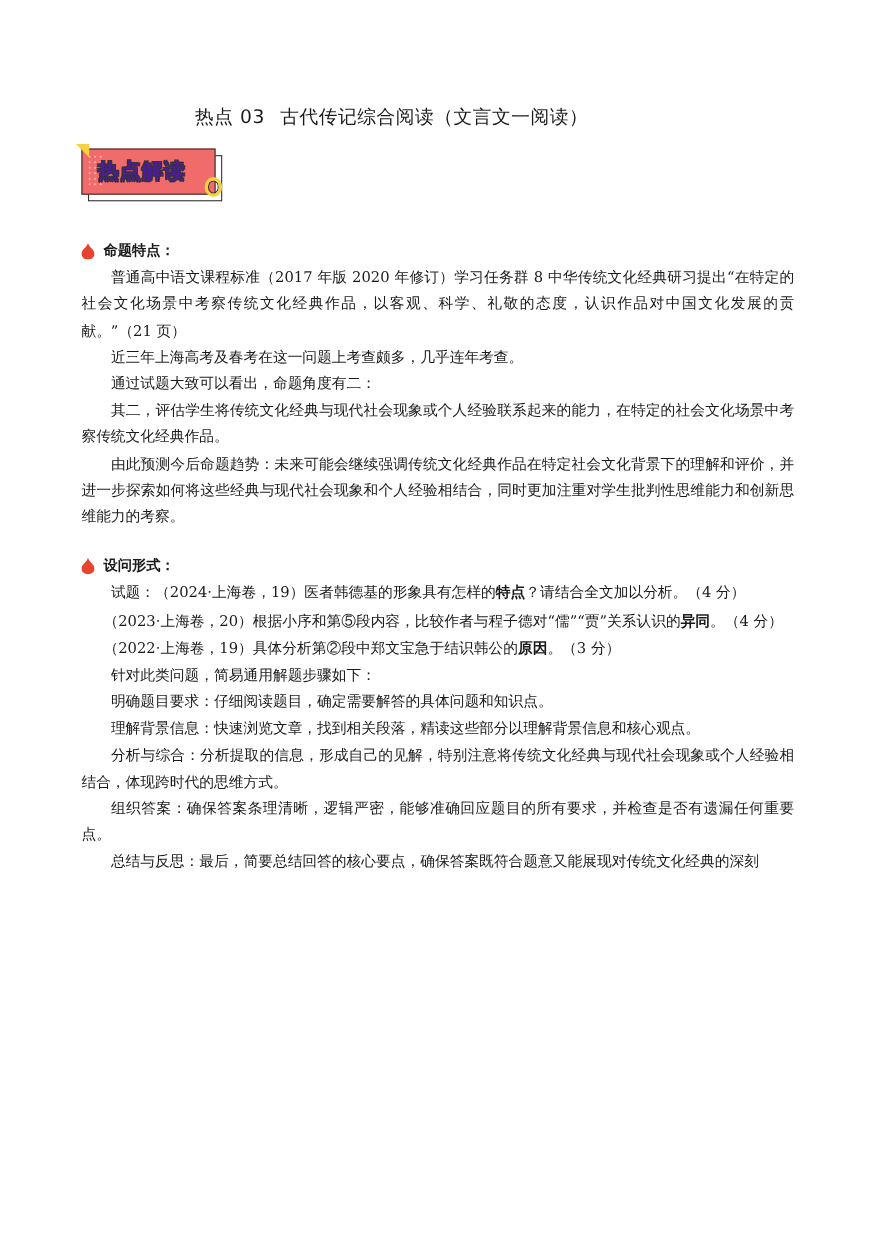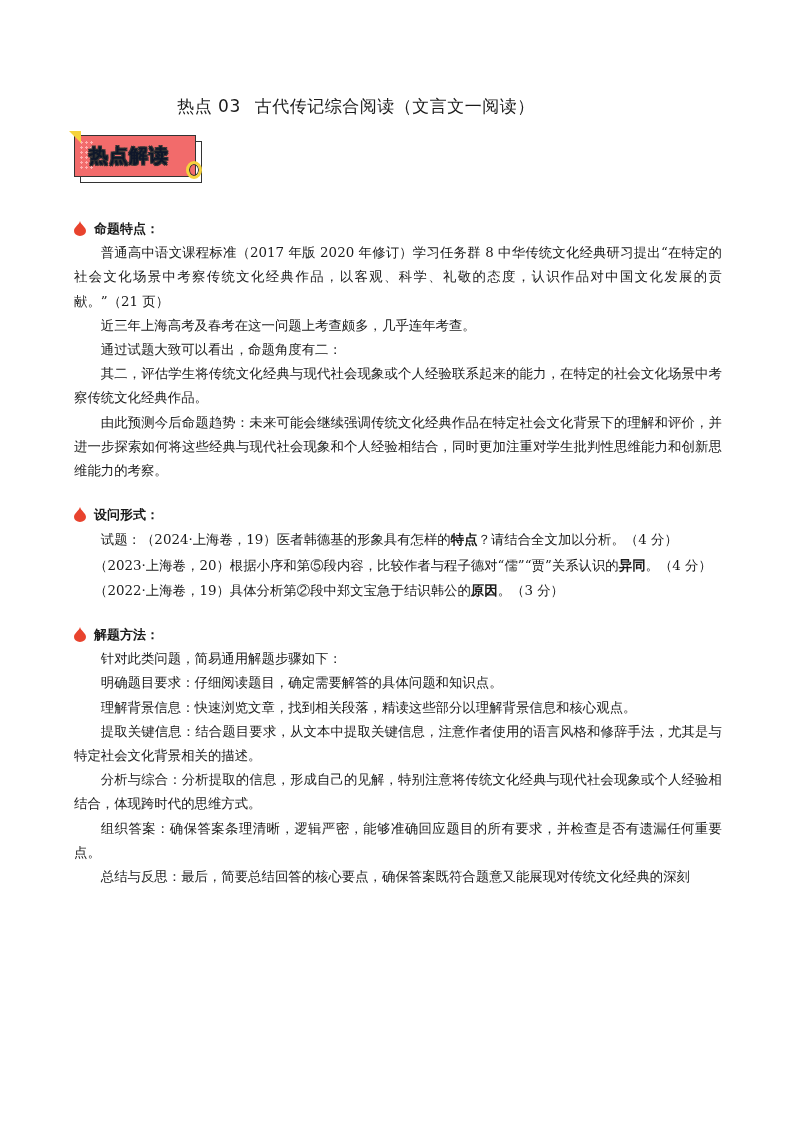--- a/index.html
+++ b/index.html
@@ -9,21 +9,21 @@
                 font-family: "DejaVu Sans", "Liberation Sans", sans-serif; font-size: 17px; letter-spacing: 0.5px; }
   .page-title .code { margin-right: 14px; }
   .badge { position: absolute; left: 74px; top: 135px; width: 132px; height: 48px; }
   .badge .shadow { position: absolute; left: 6px; top: 6px; width: 120px; height: 40px;
                    background: #fff; border: 1.5px solid #333; }
   .badge .box { position: absolute; left: 0; top: 0; width: 120px; height: 40px;
                 background: #f26b6b; border: 1.5px solid #333; }
   .badge .box::before { content: ""; position: absolute; left: 4px; top: 4px; width: 14px; height: 30px;
                         background-image: radial-gradient(#ffb0b0 1px, transparent 1.2px); background-size: 5px 5px; }
   .badge .label { position: absolute; left: 14px; top: 7px; font-family: "DejaVu Sans", sans-serif; font-weight: bold;
-                  font-size: 19px; color: #0f172a; letter-spacing: 1px;
+                  font-size: 19px; color: #4c1d95; letter-spacing: 1px;
                   text-shadow: 1px 1px 0 #333, -1px 1px 0 #333, 1px -1px 0 #333, -1px -1px 0 #333; }
   .badge .tri { position: absolute; left: -5px; top: -4px; width: 0; height: 0;
                 border-left: 12px solid transparent; border-right: 0; border-top: 0;
                 border-bottom: 12px solid #f5d23d; transform: rotate(-90deg); }
   .badge .ring { position: absolute; left: 112px; top: 26px; width: 10px; height: 12px; border-radius: 50%;
                  border: 3px solid #f5d23d; box-shadow: 0 0 0 1px #333 inset; background: transparent; }
   .content { position: absolute; left: 74px; top: 197px; width: 648px; font-size: 13.4px; line-height: 24.2px; }
   .section-head { position: relative; padding-left: 20px; font-weight: bold; font-family: "DejaVu Sans", sans-serif; font-size: 13px; margin-top: 20px; }
   .flame { position: absolute; left: 0; top: 4px; width: 12px; height: 15px; }
   p { margin: 0; text-indent: 2em; text-align: justify; }
@@ -63,26 +63,19 @@
   <div class="section-head">
     <svg class="flame" viewBox="0 0 12 15">
         <path d="M6 0 C7 4 12 6 12 10 A6 5 0 0 1 0 10 C0 6 5 4 6 0 Z" fill="#e8432e"></path>
       </svg>
     <span>设问形式：</span>
   </div>
   <p><span>试题：（2024·上海卷，19）医者韩德基的形象具有怎样的</span><b>特点</b><span>？请结合全文加以分析。（4 分）</span></p>
   <p class="q2"><span>（2023·上海卷，20）根据小序和第⑤段内容，比较作者与程子德对“儒”“贾”关系认识的</span><b>异同</b><span>。（4 分）</span></p>
   <p class="q2"><span>（2022·上海卷，19）具体分析第②段中郑文宝急于结识韩公的</span><b>原因</b><span>。（3 分）</span></p>
 
-  <div class="section-head">
-    <svg class="flame" viewBox="0 0 12 15">
-        <path d="M6 0 C7 4 12 6 12 10 A6 5 0 0 1 0 10 C0 6 5 4 6 0 Z" fill="#e8432e"></path>
-      </svg>
-    <span>解题方法：</span>
-  </div>
   <p>针对此类问题，简易通用解题步骤如下：</p>
   <p>明确题目要求：仔细阅读题目，确定需要解答的具体问题和知识点。</p>
   <p>理解背景信息：快速浏览文章，找到相关段落，精读这些部分以理解背景信息和核心观点。</p>
-  <p>提取关键信息：结合题目要求，从文本中提取关键信息，注意作者使用的语言风格和修辞手法，尤其是与特定社会文化背景相关的描述。</p>
   <p>分析与综合：分析提取的信息，形成自己的见解，特别注意将传统文化经典与现代社会现象或个人经验相结合，体现跨时代的思维方式。</p>
   <p>组织答案：确保答案条理清晰，逻辑严密，能够准确回应题目的所有要求，并检查是否有遗漏任何重要点。</p>
   <p>总结与反思：最后，简要总结回答的核心要点，确保答案既符合题意又能展现对传统文化经典的深刻</p>
 </div>
 
 </body></html>

